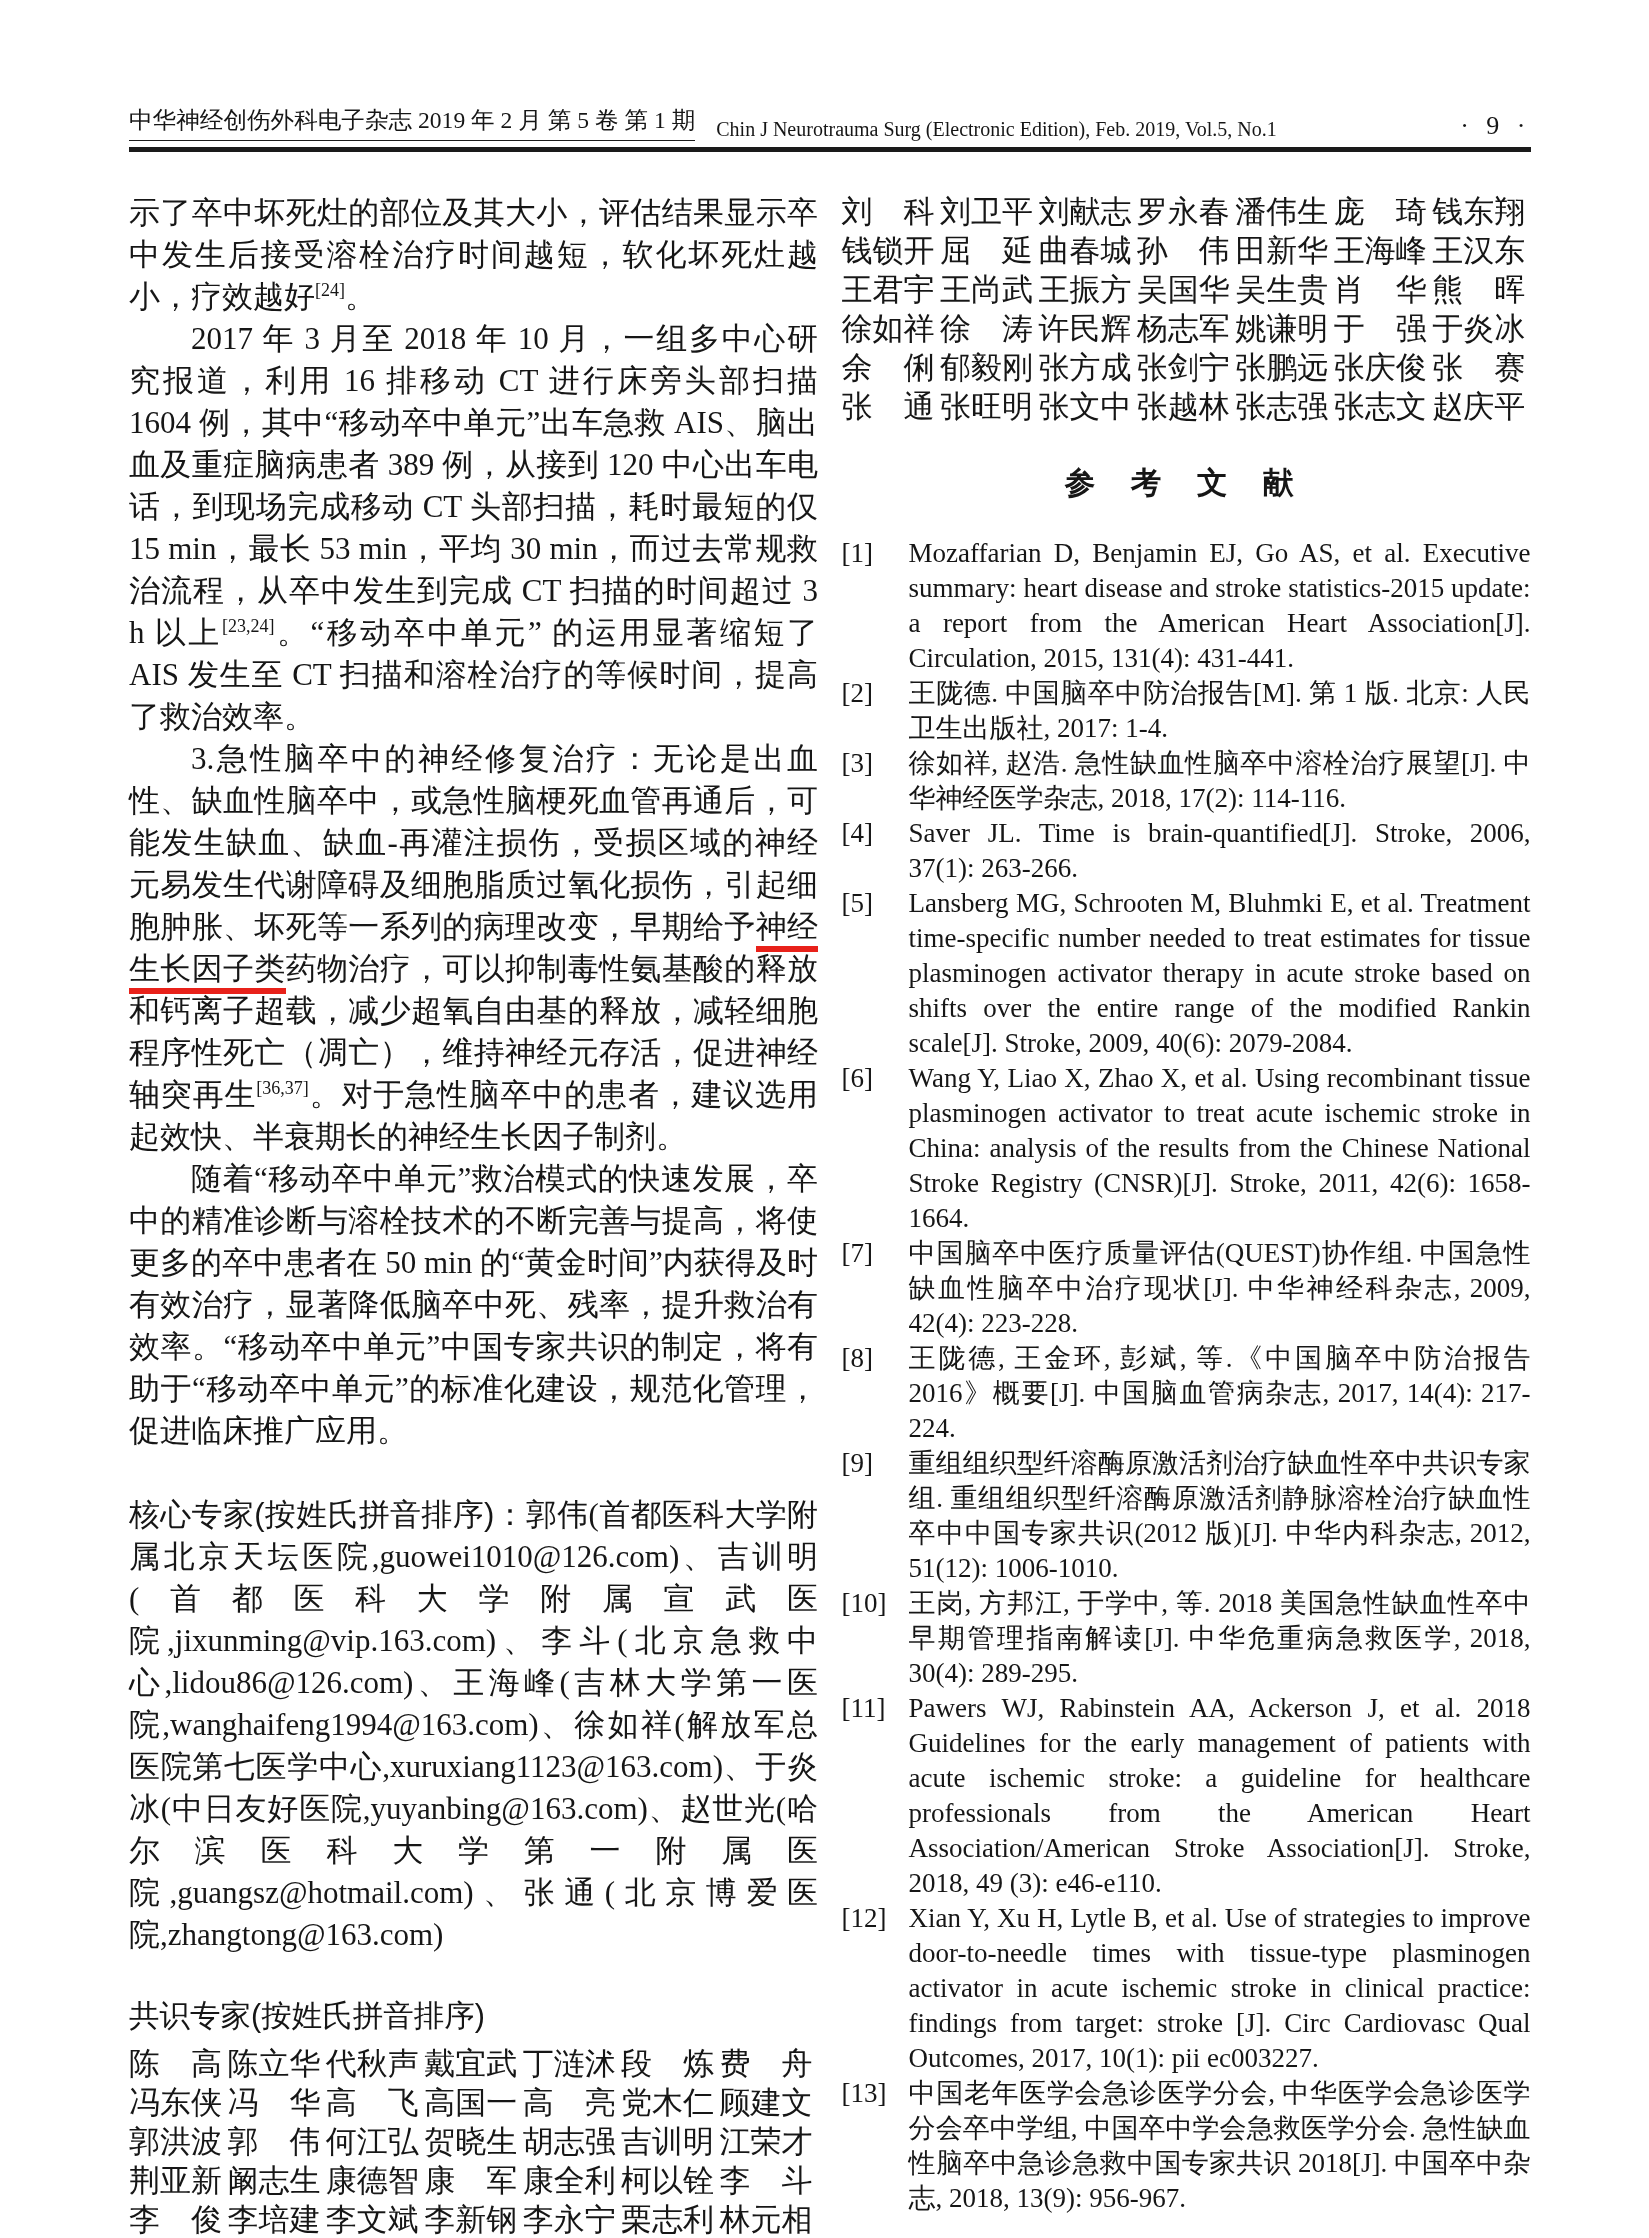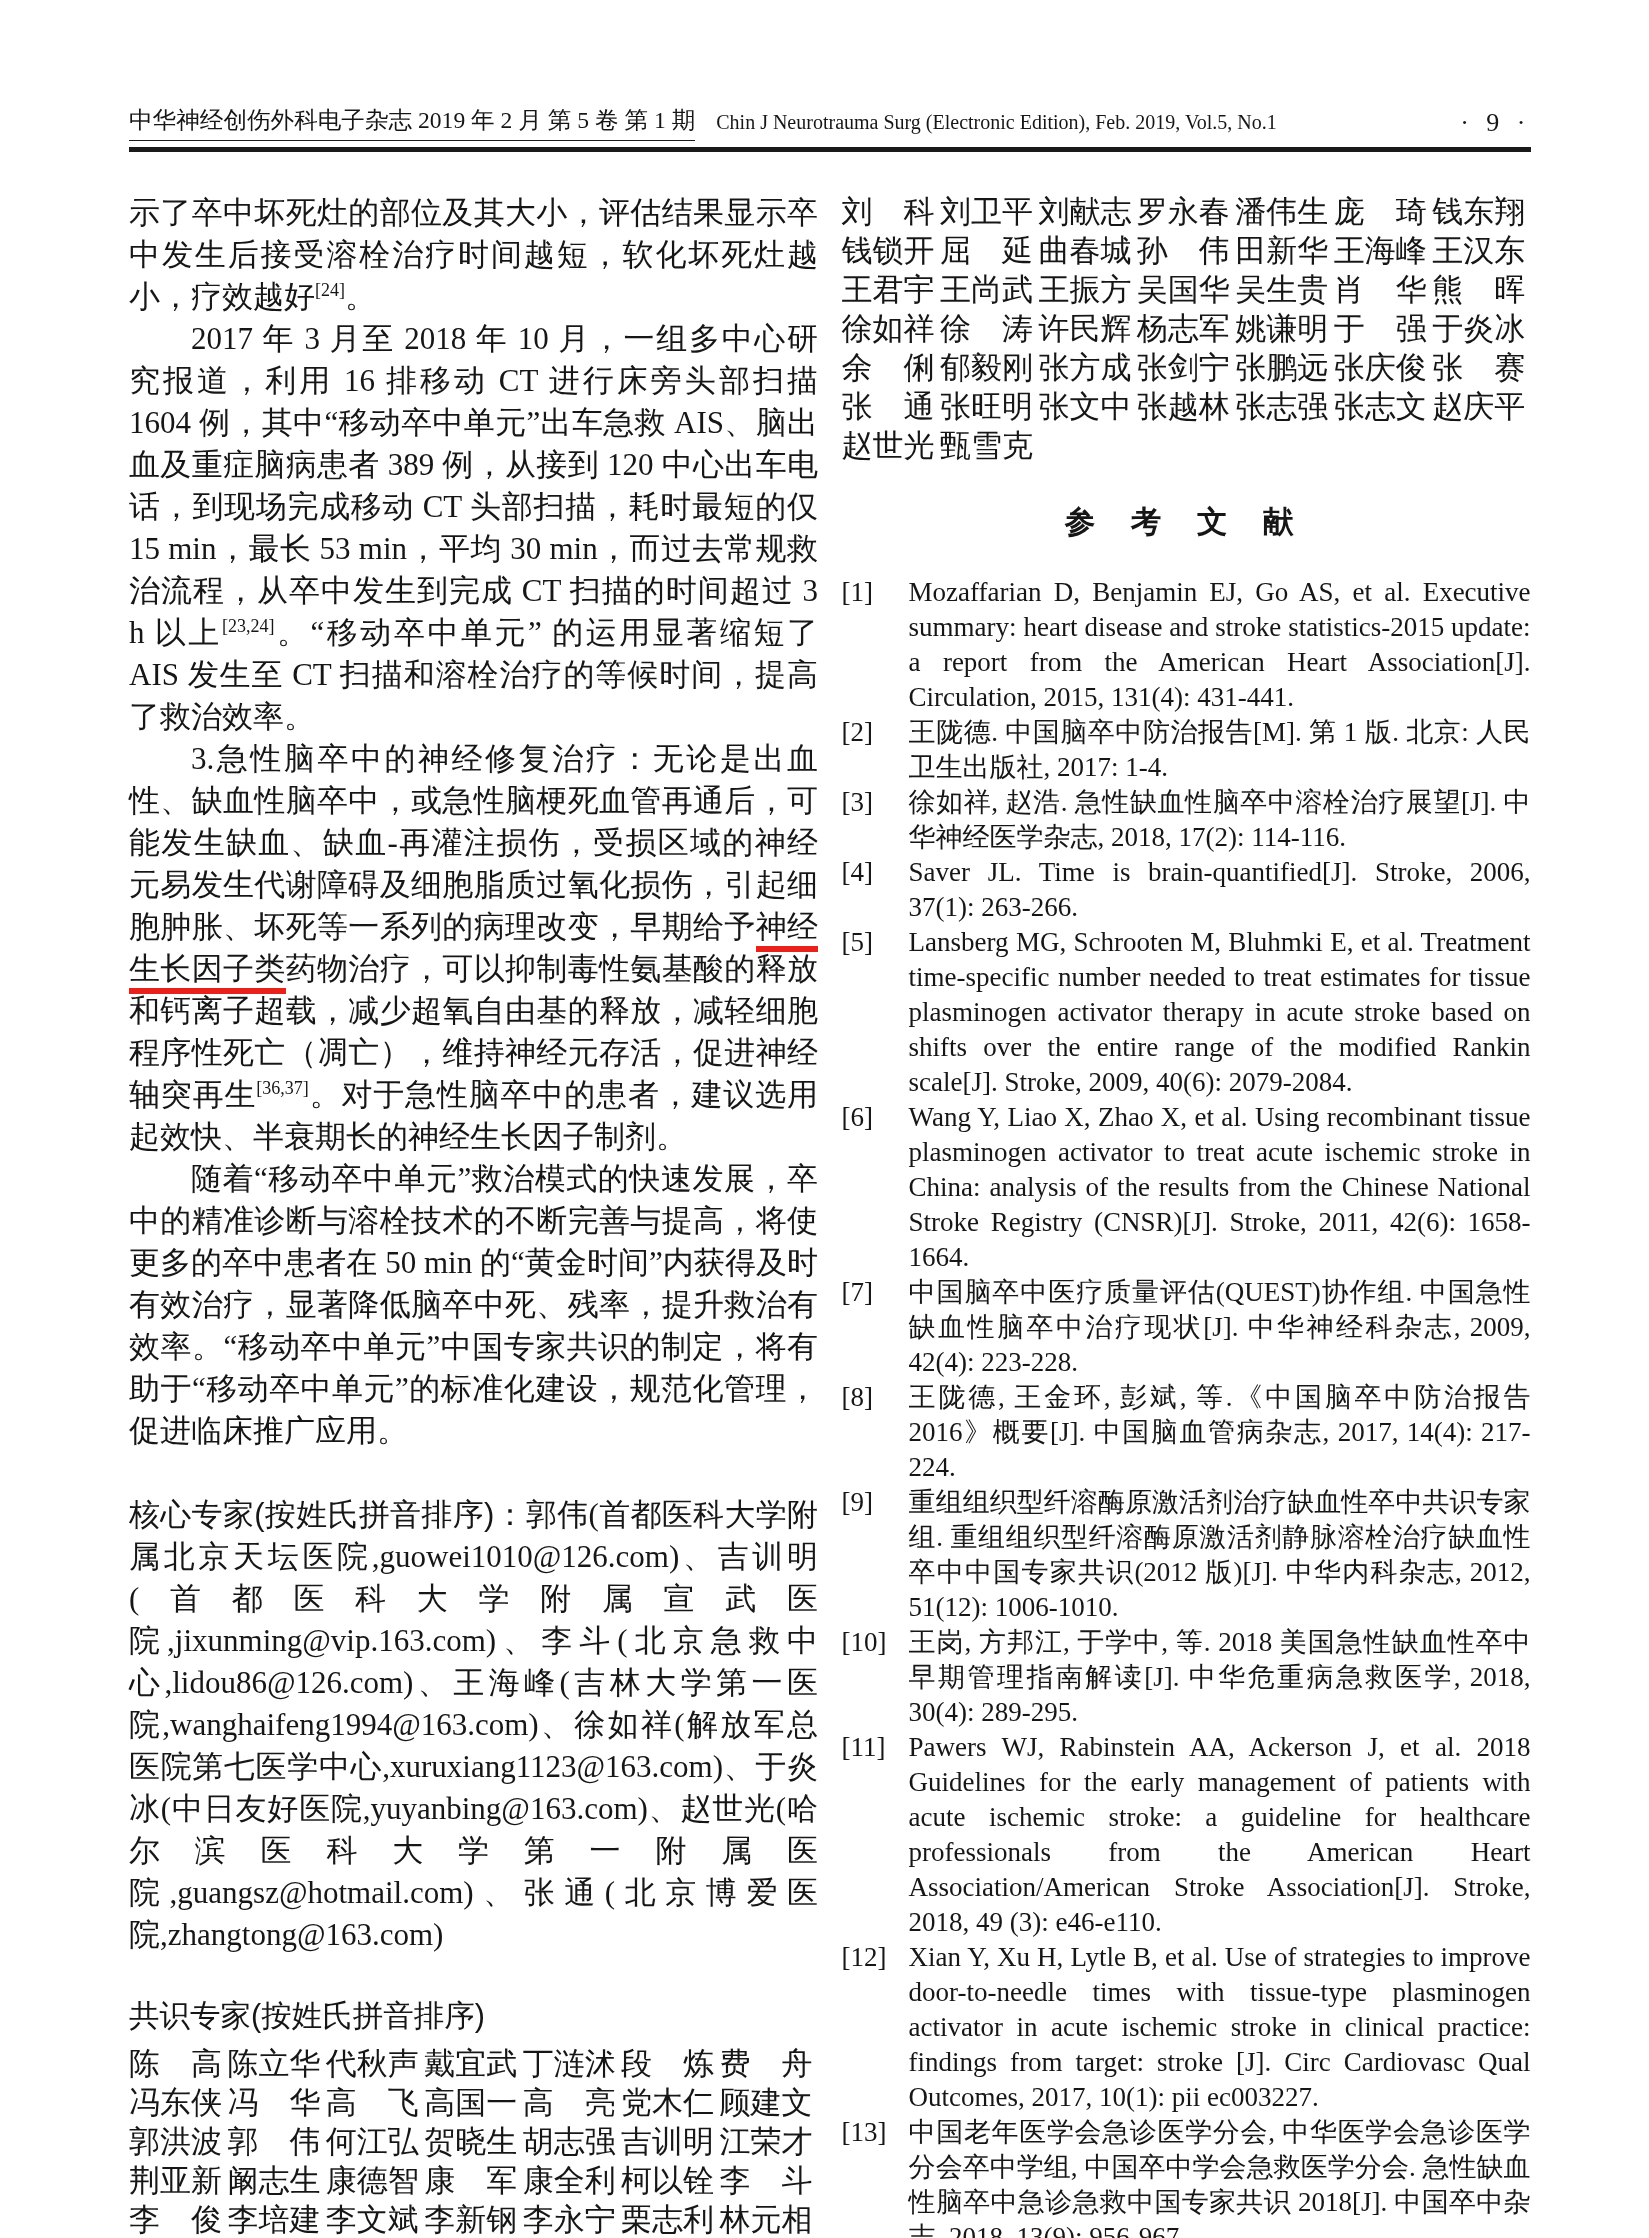--- a/index.html
+++ b/index.html
@@ -14,21 +14,21 @@
     height: 2239px;
     box-sizing: border-box;
     padding: 104px 119px 0 129px;
     background: #ffffff;
     font-family: "Liberation Serif", "DejaVu Serif", serif;
     overflow: hidden;
   }
   
   .header-row {
     display: flex;
-    align-items: center;
+    align-items: flex-end;
     white-space: nowrap;
   }
   .h-cn {
     font-size: 23.6px;
     border-bottom: 1.4px solid #1a1a1a;
     padding-bottom: 4.2px;
   }
   .h-en {
     font-size: 20px;
     margin-left: 21px;
@@ -257,24 +257,20 @@
           </div>
           <div class="names-row">
             <span class="name-cell">张　通</span>
             <span class="name-cell">张旺明</span>
             <span class="name-cell">张文中</span>
             <span class="name-cell">张越林</span>
             <span class="name-cell">张志强</span>
             <span class="name-cell">张志文</span>
             <span class="name-cell">赵庆平</span>
           </div>
-          <div class="names-row">
-            <span class="name-cell">赵世光</span>
-            <span class="name-cell">甄雪克</span>
-          </div>
         </div>
 
       <div class="ref-heading">参 考 文 献</div>
 
       <div id="references">
           <div class="ref">
             <span class="ref-num">[1]</span>
             <div class="ref-text">Mozaffarian D, Benjamin EJ, Go AS, et al. Executive summary: heart disease and stroke statistics-2015 update: a report from the American Heart Association[J]. Circulation, 2015, 131(4): 431-441.</div>
           </div>
           <div class="ref">

